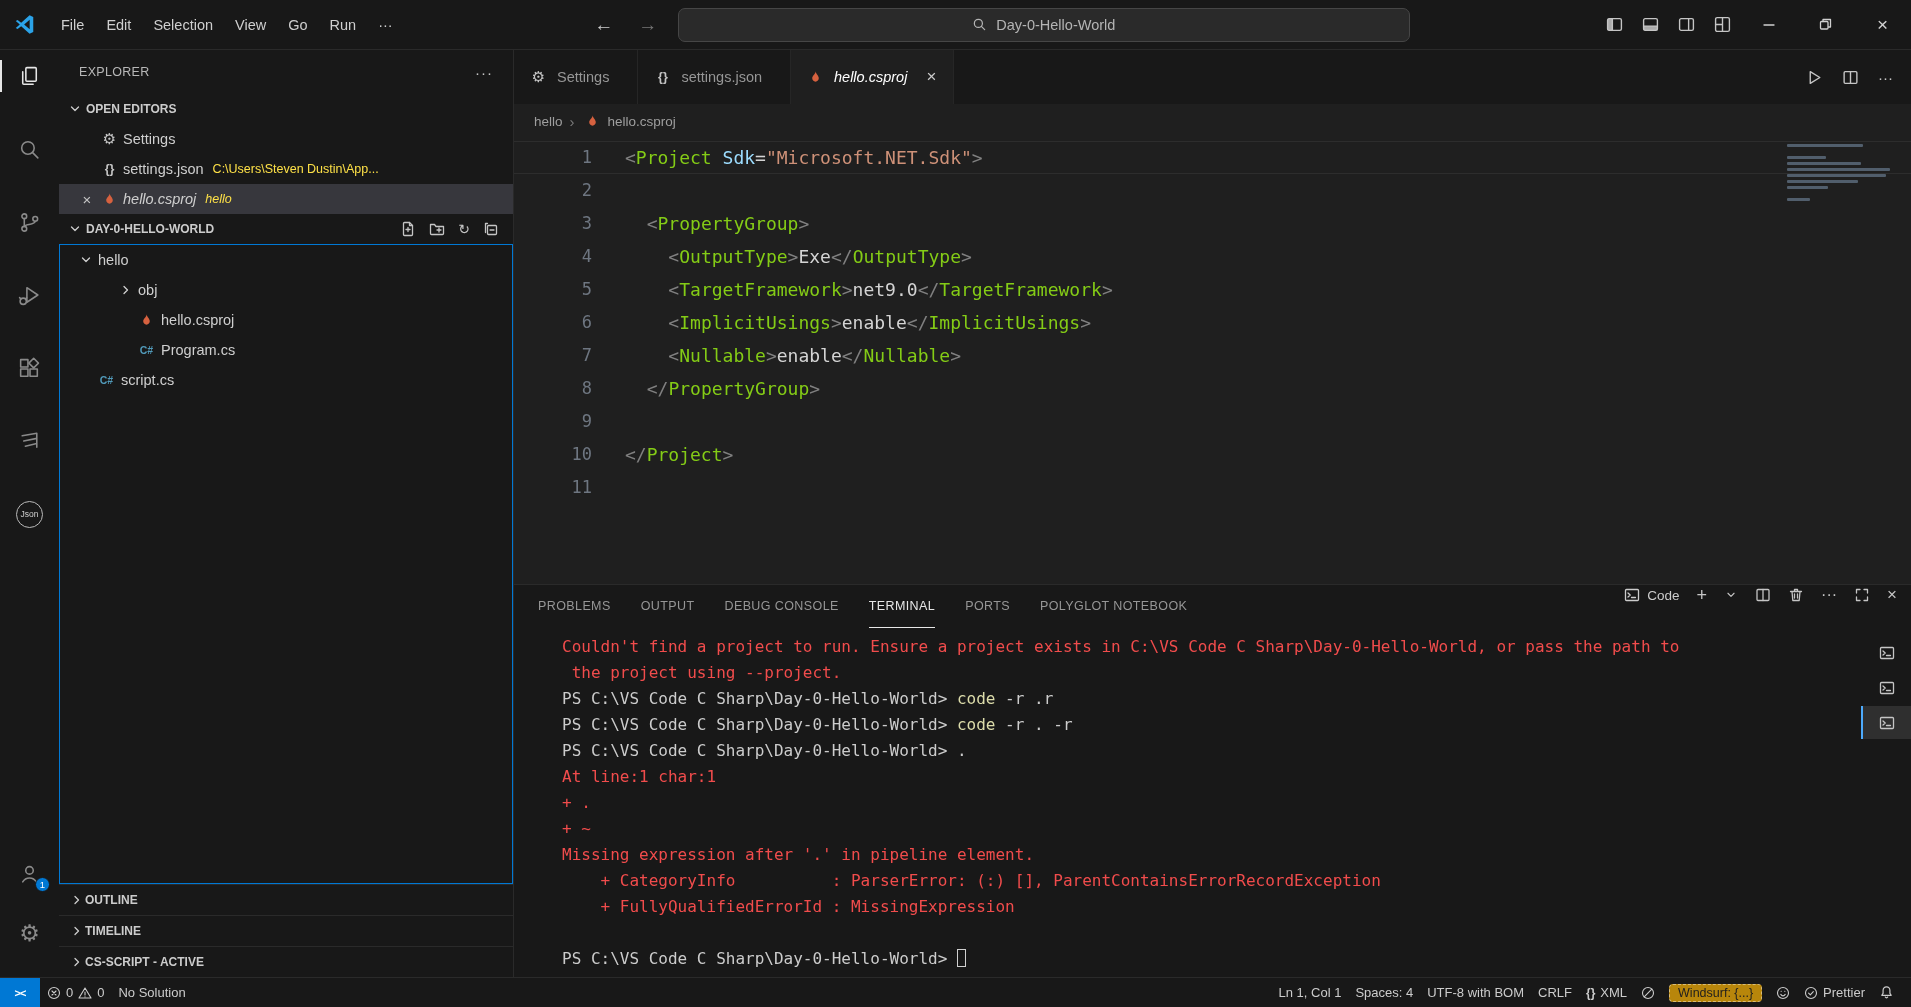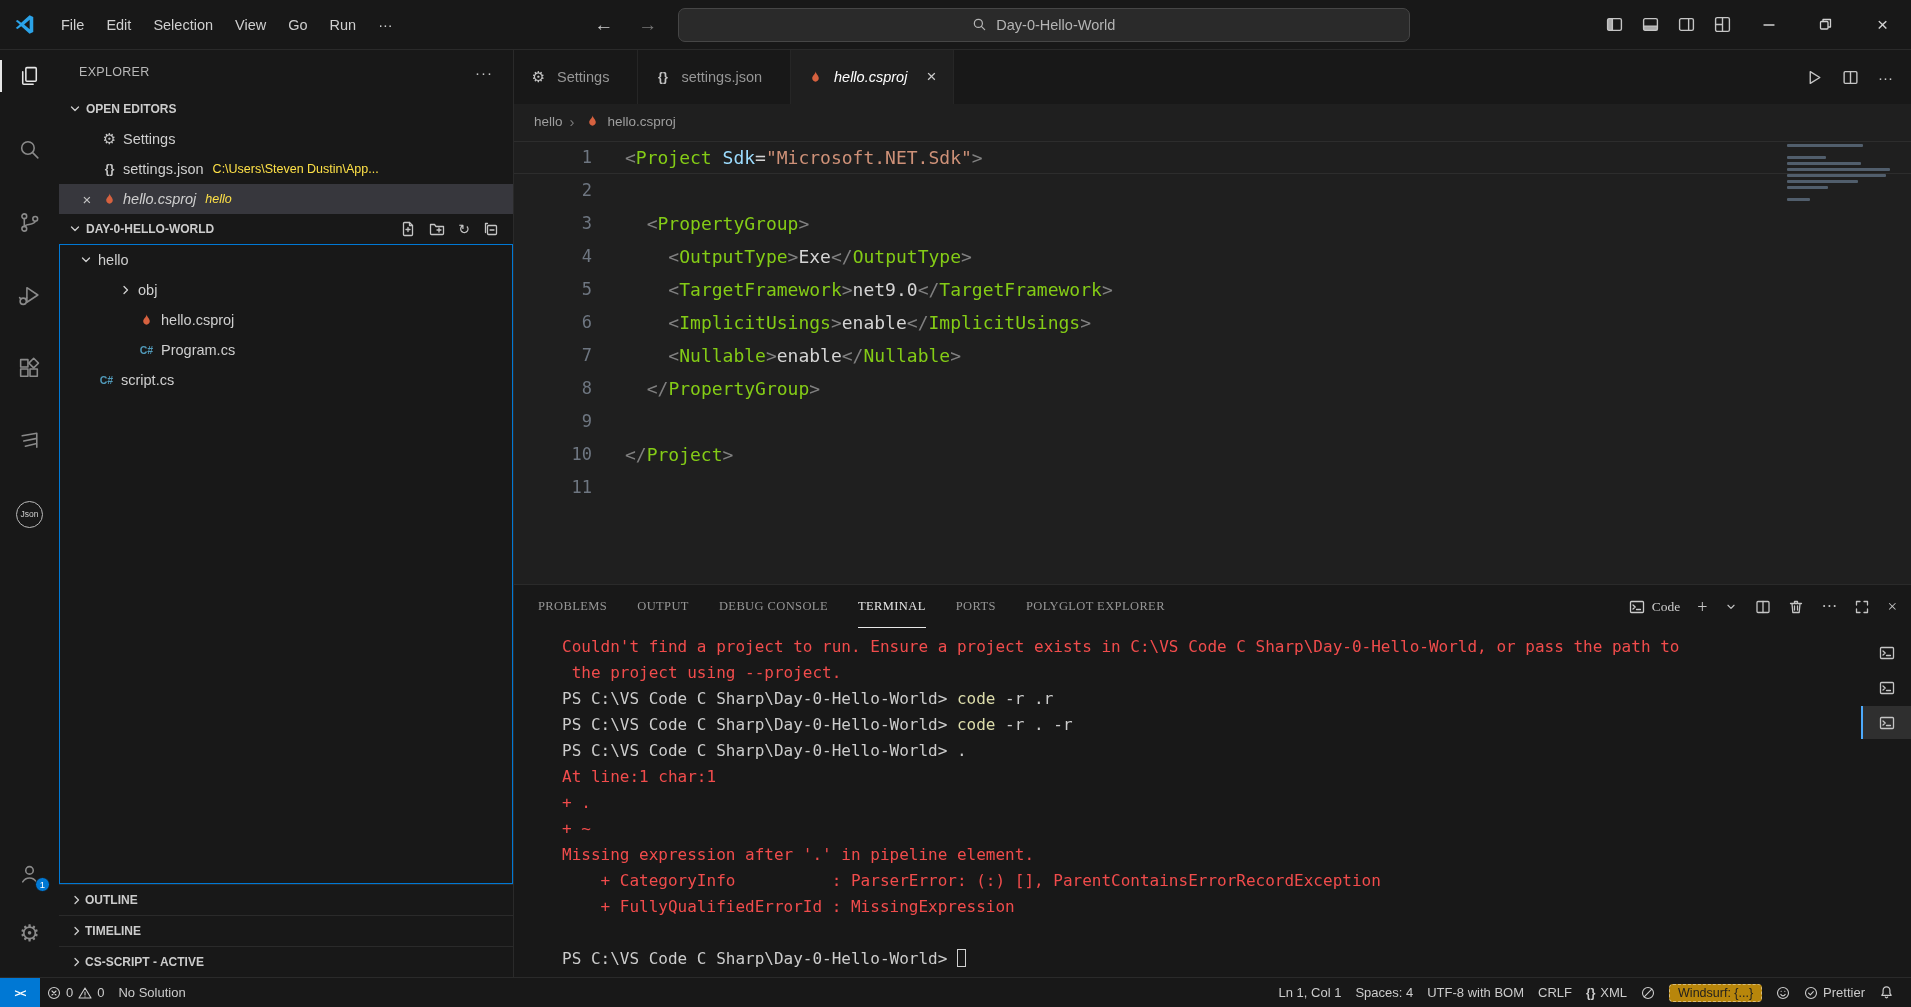--- a/index.html
+++ b/index.html
@@ -67,21 +67,21 @@
 .code-row{display:flex;height:33px;line-height:33px;}
 .code-row.current{box-shadow:inset 0 1px 0 #2d2d2d,inset 0 -1px 0 #2d2d2d;}
 .gutter{width:78px;flex:none;text-align:right;color:#6e7681;font-size:17px;}
 .code-text{padding-left:33px;white-space:pre;color:#d4d4d4;}
 .tok-tag{color:#84cc16}.tok-at{color:#9cdcfe}.tok-st{color:#ce9178}.tok-pn{color:#808080}.tok-tx{color:#d4d4d4}.tok-op{color:#d4d4d4}
 .minimap{position:absolute;top:6px;right:16px;width:108px;}
 .mm-bar{height:3px;margin-bottom:3px;background:rgba(150,180,215,.42);border-radius:1px;}
 .mm-gap{height:6px;}
 
 .panel{height:393px;flex:none;background:#181818;border-top:1px solid #2a2a2a;display:flex;flex-direction:column;}
-.panel-head{height:43px;flex:none;display:flex;align-items:center;padding:0 14px 0 24px;font-family:Liberation Serif, serif;}
+.panel-head{height:43px;flex:none;display:flex;align-items:flex-start;padding:0 14px 0 24px;}
 .p-tabs{display:flex;gap:30px;height:100%;}
 .p-tab{display:flex;align-items:center;font-size:12.5px;letter-spacing:.4px;color:#969696;height:100%;border-bottom:1px solid transparent;}
 .p-tab.active{color:#e7e7e7;border-bottom-color:#e7e7e7;}
 .panel-actions{margin-left:auto;display:flex;align-items:center;gap:17px;color:#c5c5c5;}
 .pa-profile{display:flex;align-items:center;gap:7px;font-size:13.5px;color:#ccc;}
 .pa-plus{font-size:18px;line-height:1;}
 .panel-body{flex:1;display:flex;min-height:0;}
 .term{flex:1;min-width:0;padding:6px 0 0 48px;font-family:"DejaVu Sans Mono","Liberation Mono",monospace;font-size:16px;overflow:hidden;}
 .t-line{white-space:pre;height:26px;line-height:26px;}
 .t-err{color:#f14c4c}.t-cmd{color:#dcdcaa}.t-tx{color:#ccc}
@@ -448,21 +448,21 @@
         </div>
 
       <div class="panel">
         <div class="panel-head">
           <div class="p-tabs" id="p-tabs">
               <span class="p-tab">PROBLEMS</span>
               <span class="p-tab">OUTPUT</span>
               <span class="p-tab">DEBUG CONSOLE</span>
               <span class="p-tab active">TERMINAL</span>
               <span class="p-tab">PORTS</span>
-              <span class="p-tab">POLYGLOT EXPLORER</span>
+              <span class="p-tab">POLYGLOT NOTEBOOK</span>
             </div>
           <div class="panel-actions">
             <span class="pa-profile">
               <svg class="sv" width="16" height="16" viewBox="0 0 16 16">
                   <rect x="1.5" y="2.5" width="13" height="11" rx="1"></rect>
                   <path d="M4 6l2.2 2L4 10M7.5 10.5h4"></path>
                 </svg>
               <span>Code</span>
             </span>
             <span class="pa-plus">+</span>

